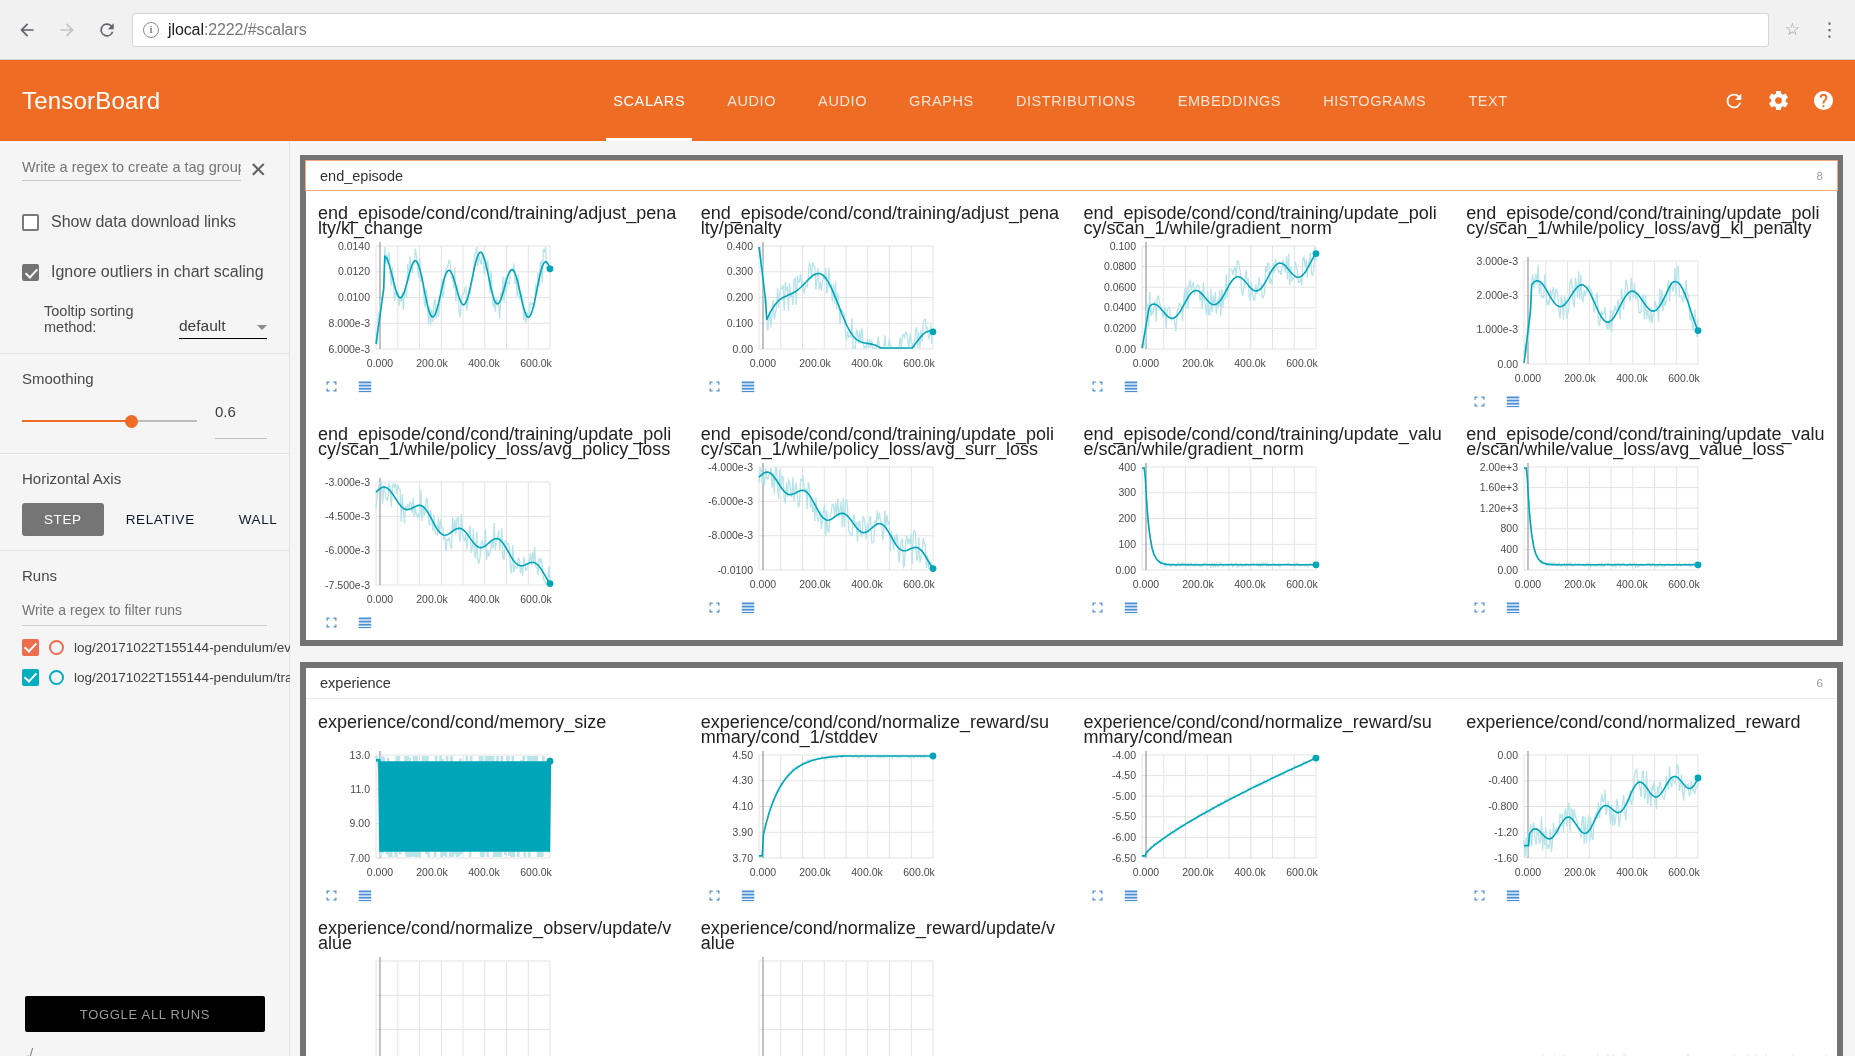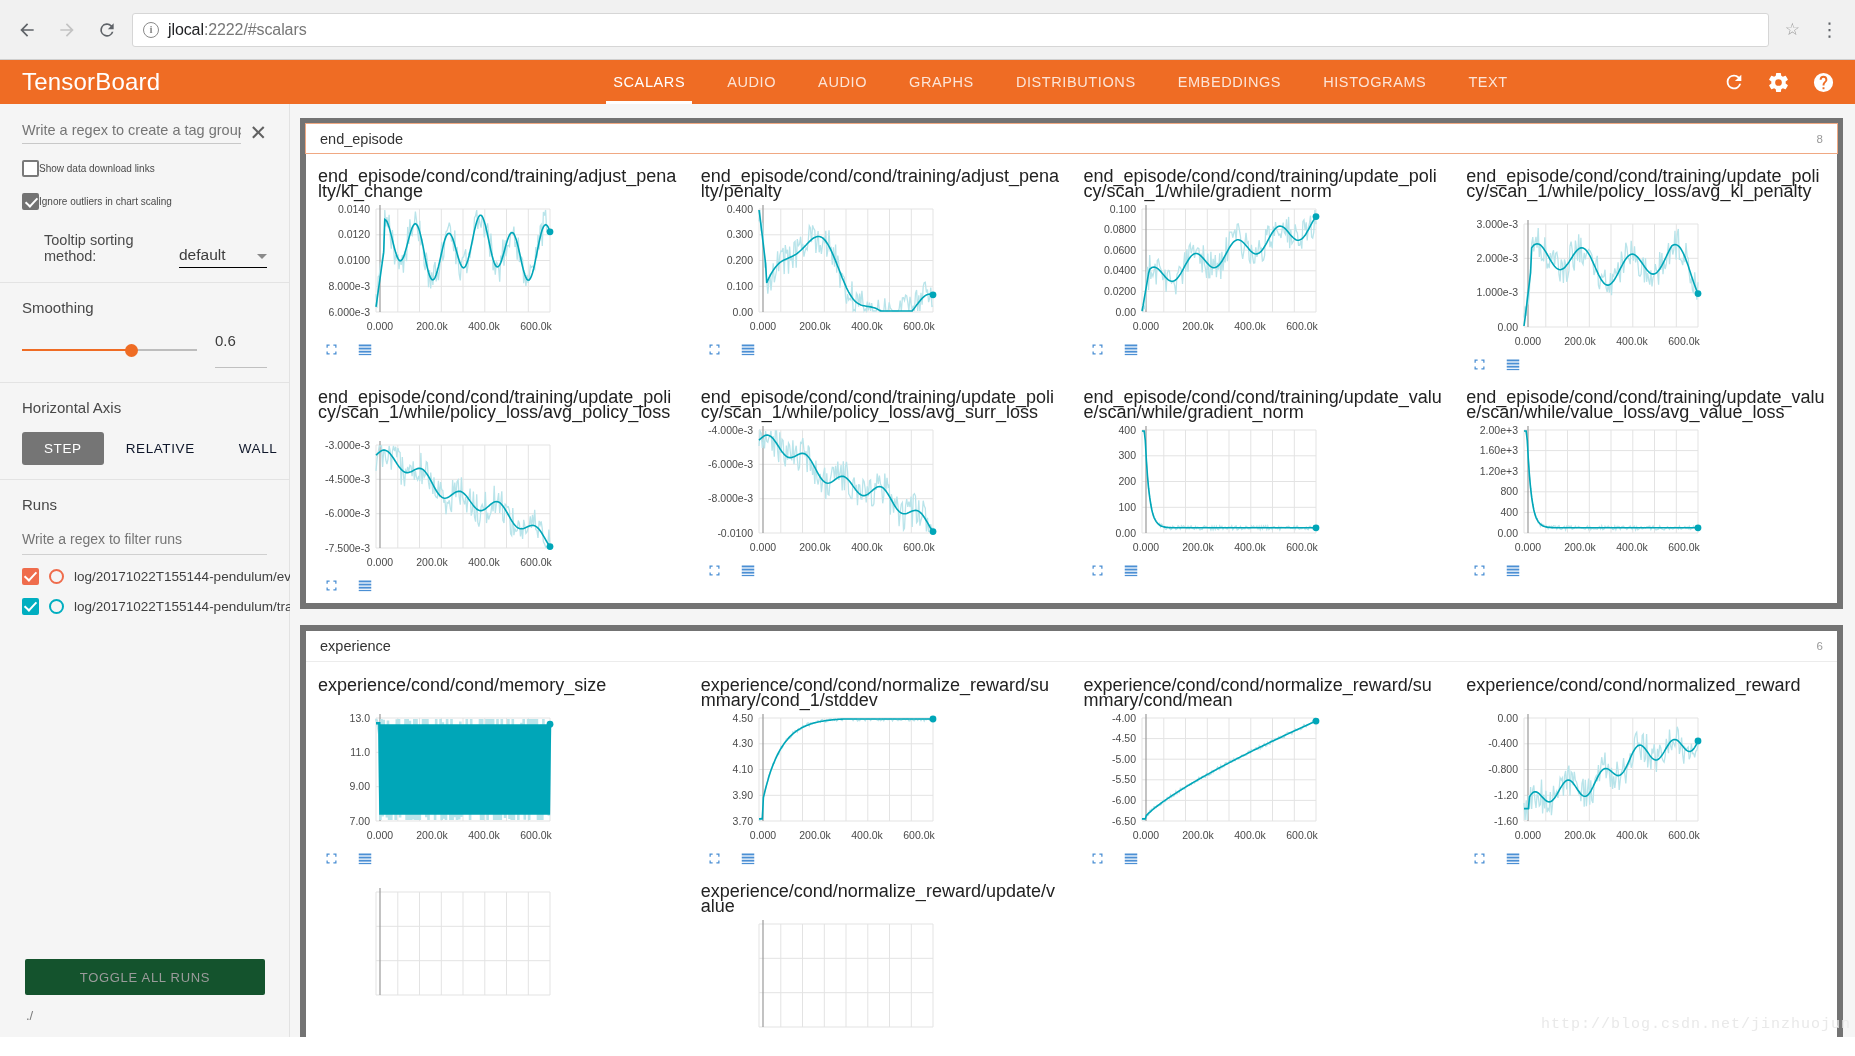--- a/index.html
+++ b/index.html
@@ -54,21 +54,21 @@
     font-weight: bold;
     flex: none;
   }
   .url-text { color: #777; letter-spacing: -0.1px; }
   .url-text b { color: #202124; font-weight: normal; }
   .star-btn { color: #9a9a9a; font-size: 17px; padding: 0 6px; cursor: pointer; }
   .kebab { color: #5f6368; font-size: 19px; padding: 0 4px; letter-spacing: 0; cursor: pointer; }
 
   
   #tb-header {
-    height: 44px;
+    height: 81px;
     background: #ef6c24;
     display: flex;
     align-items: center;
     padding: 0 22px;
     color: #fff;
     position: relative;
   }
   #tb-logo {
     font-size: 24px;
     letter-spacing: 0.2px;
@@ -130,21 +130,21 @@
     border-bottom: 1px solid #c8c8c8;
     background: transparent;
     font-size: 14.5px;
     color: #9a9a9a;
     padding: 2px 0 5px 0;
     outline: none;
     font-family: "Liberation Sans", sans-serif;
   }
   .clear-x { color: #616161; font-size: 21px; line-height: 16px; cursor: pointer; padding-bottom: 3px; }
 
-  .checkrow { display: flex; align-items: center; gap: 0; margin-top: 16px; font-size: 10px; color: #4a4a4a; cursor: pointer; }
+  .checkrow { display: flex; align-items: center; gap: 12px; margin-top: 32px; font-size: 16px; color: #4a4a4a; cursor: pointer; }
   .cbx {
     width: 17px; height: 17px; flex: none;
     border: 2px solid #7a7a7a;
     border-radius: 2px;
     background: #fff;
     position: relative;
   }
   .cbx.checked { background: #737373; border-color: #737373; }
   .cbx.checked::after {
     content: "";
@@ -209,21 +209,21 @@
     border: solid #fff; border-width: 0 2px 2px 0;
     transform: rotate(43deg);
   }
   .run-dot { width: 15px; height: 15px; border-radius: 50%; border: 2px solid; flex: none; }
   .run-label { font-size: 13.5px; color: #3f3f3f; white-space: nowrap; }
 
   #toggle-all {
     position: absolute;
     left: 25px; bottom: 42px;
     width: 240px; height: 36px;
-    background: #14532d;
+    background: #000000;
     color: #9b9b9b;
     border: none;
     font-size: 13px;
     letter-spacing: 0.7px;
     font-family: "Liberation Sans", sans-serif;
     cursor: pointer;
     border-radius: 2px;
   }
   #sb-path { position: absolute; left: 26px; bottom: 14px; font-size: 13px; color: #7a7a7a; }
 
@@ -936,20 +936,21 @@
                 </svg>
                 <svg width="16" height="15" viewBox="0 0 24 24">
                   <rect x="2" y="4" width="20" height="3" fill="#4b8fd4"></rect>
                   <rect x="2" y="9" width="20" height="3" fill="#4b8fd4"></rect>
                   <rect x="2" y="14" width="20" height="3" fill="#4b8fd4"></rect>
                   <rect x="2" y="19" width="20" height="2" fill="#4b8fd4"></rect>
                 </svg>
               </div>
             </div>
             <div class="chart-cell">
+              <div class="chart-title">experience/cond/normalize_observ/update/value</div>
               <svg class="plot" width="240" height="135">
                 <line x1="58" x2="232" y1="8.0" y2="8.0" class="gridline"></line>
                 <line x1="58" x2="232" y1="42.3" y2="42.3" class="gridline"></line>
                 <line x1="58" x2="232" y1="76.7" y2="76.7" class="gridline"></line>
                 <line x1="58" x2="232" y1="111.0" y2="111.0" class="gridline"></line>
                 <line y1="8" y2="111" x1="58.0" x2="58.0" class="gridline"></line>
                 <line y1="8" y2="111" x1="79.8" x2="79.8" class="gridline"></line>
                 <line y1="8" y2="111" x1="101.5" x2="101.5" class="gridline"></line>
                 <line y1="8" y2="111" x1="123.3" x2="123.3" class="gridline"></line>
                 <line y1="8" y2="111" x1="145.0" x2="145.0" class="gridline"></line>

